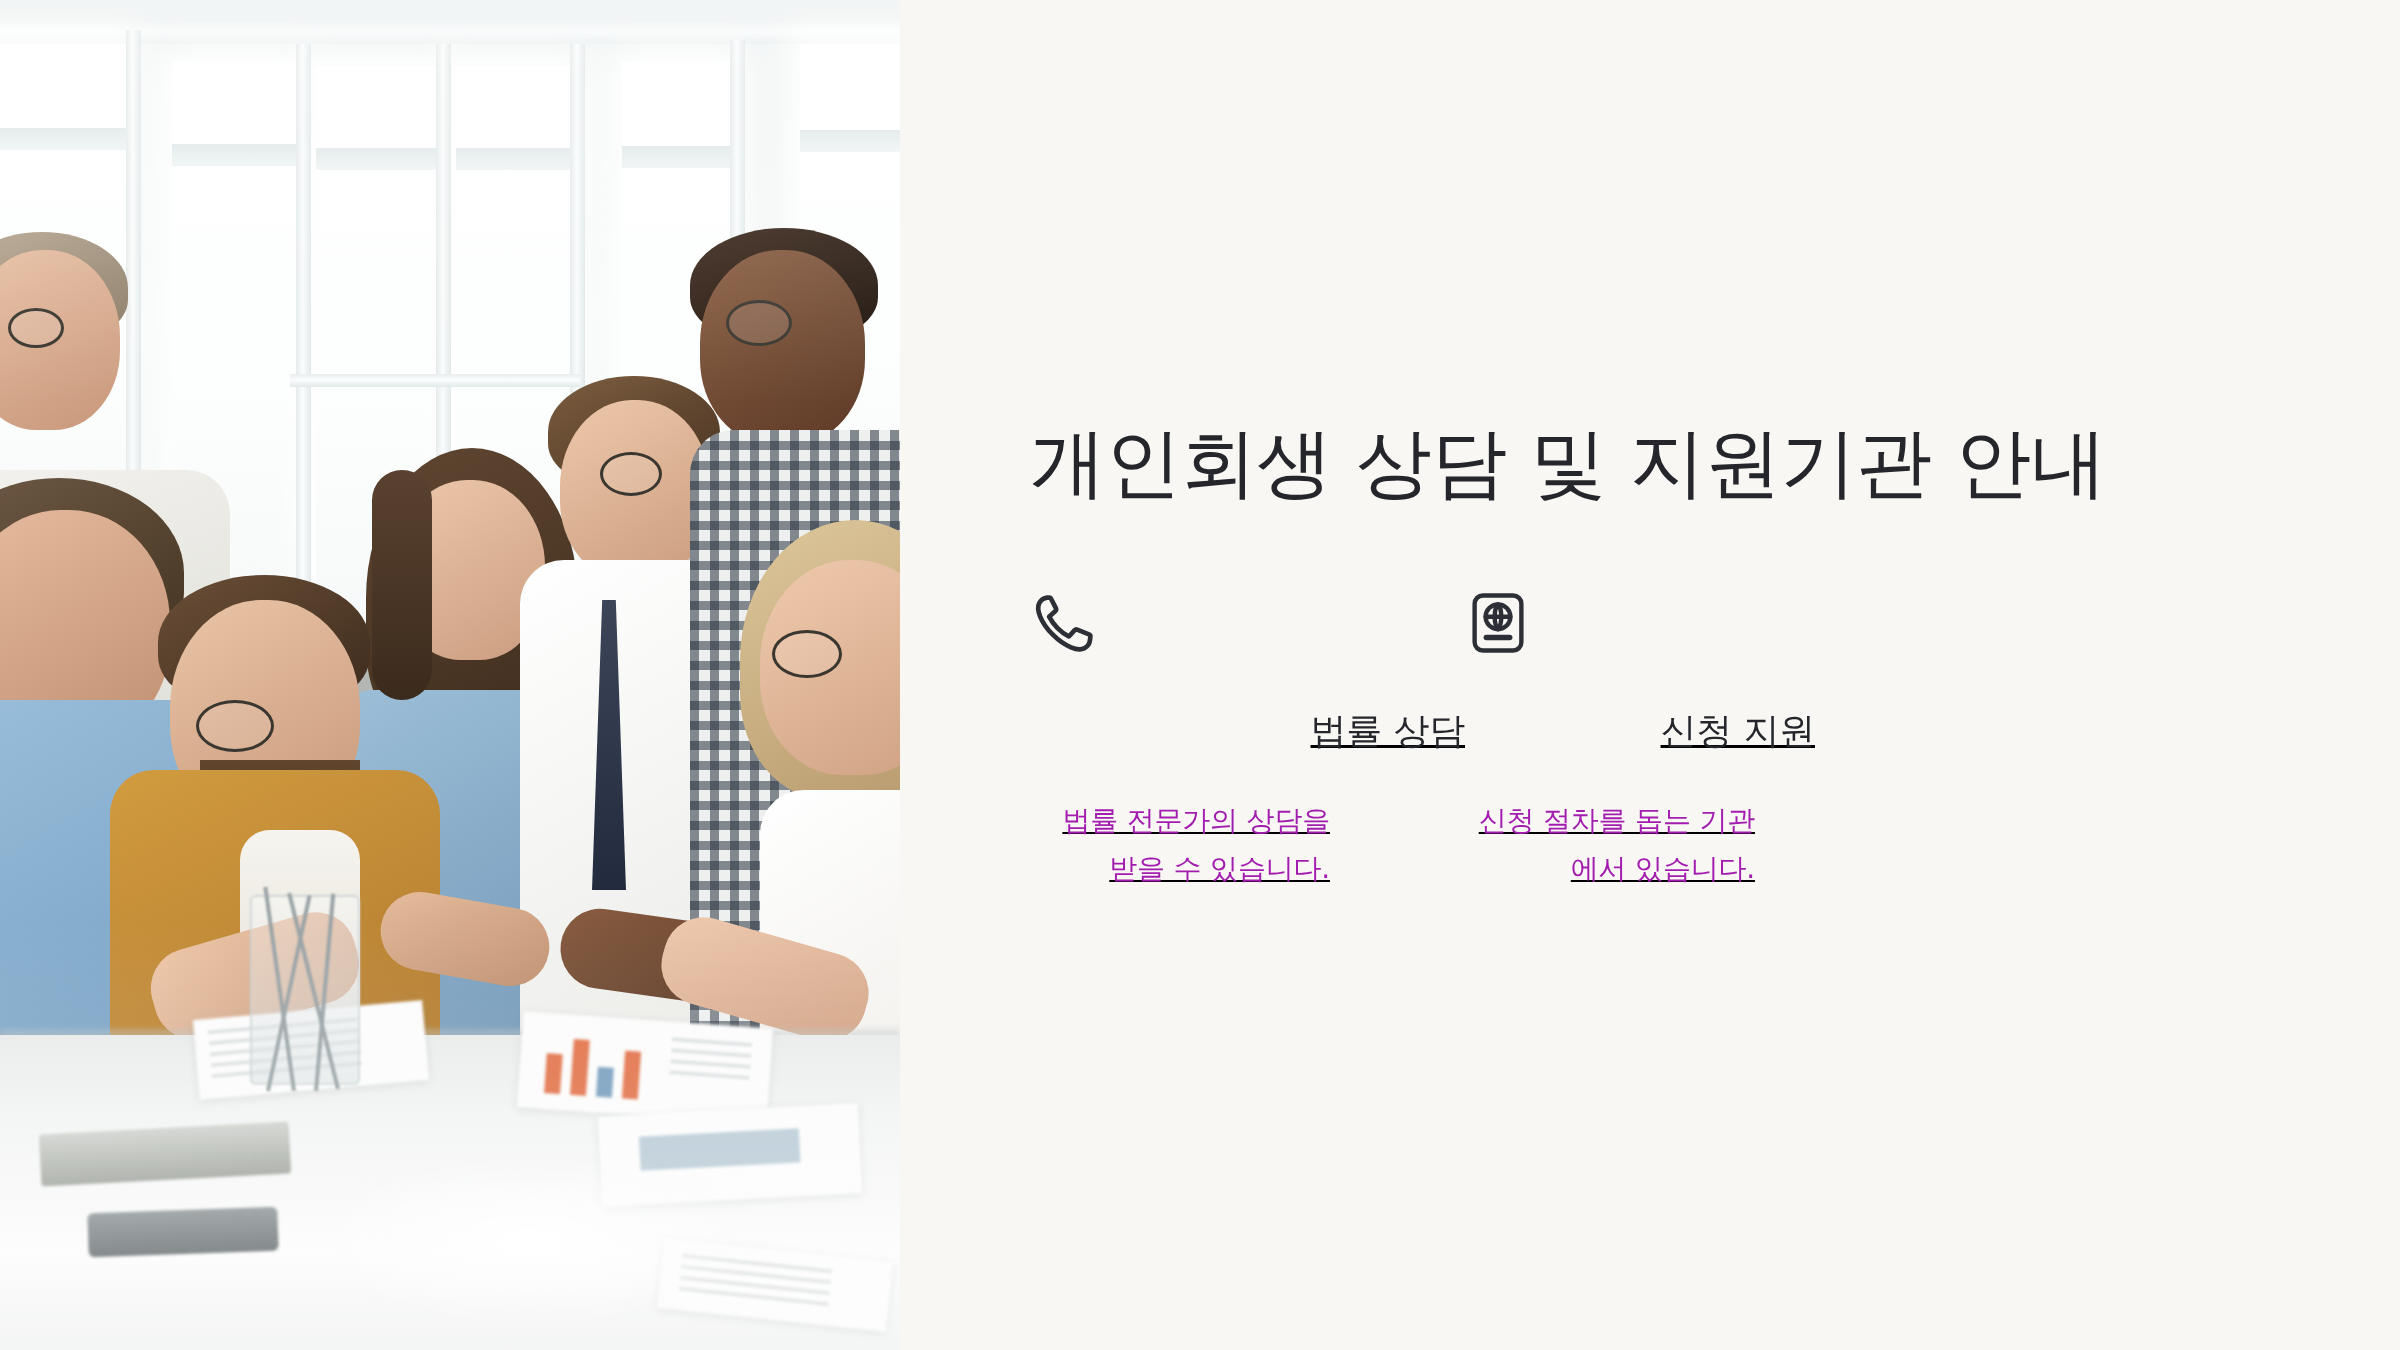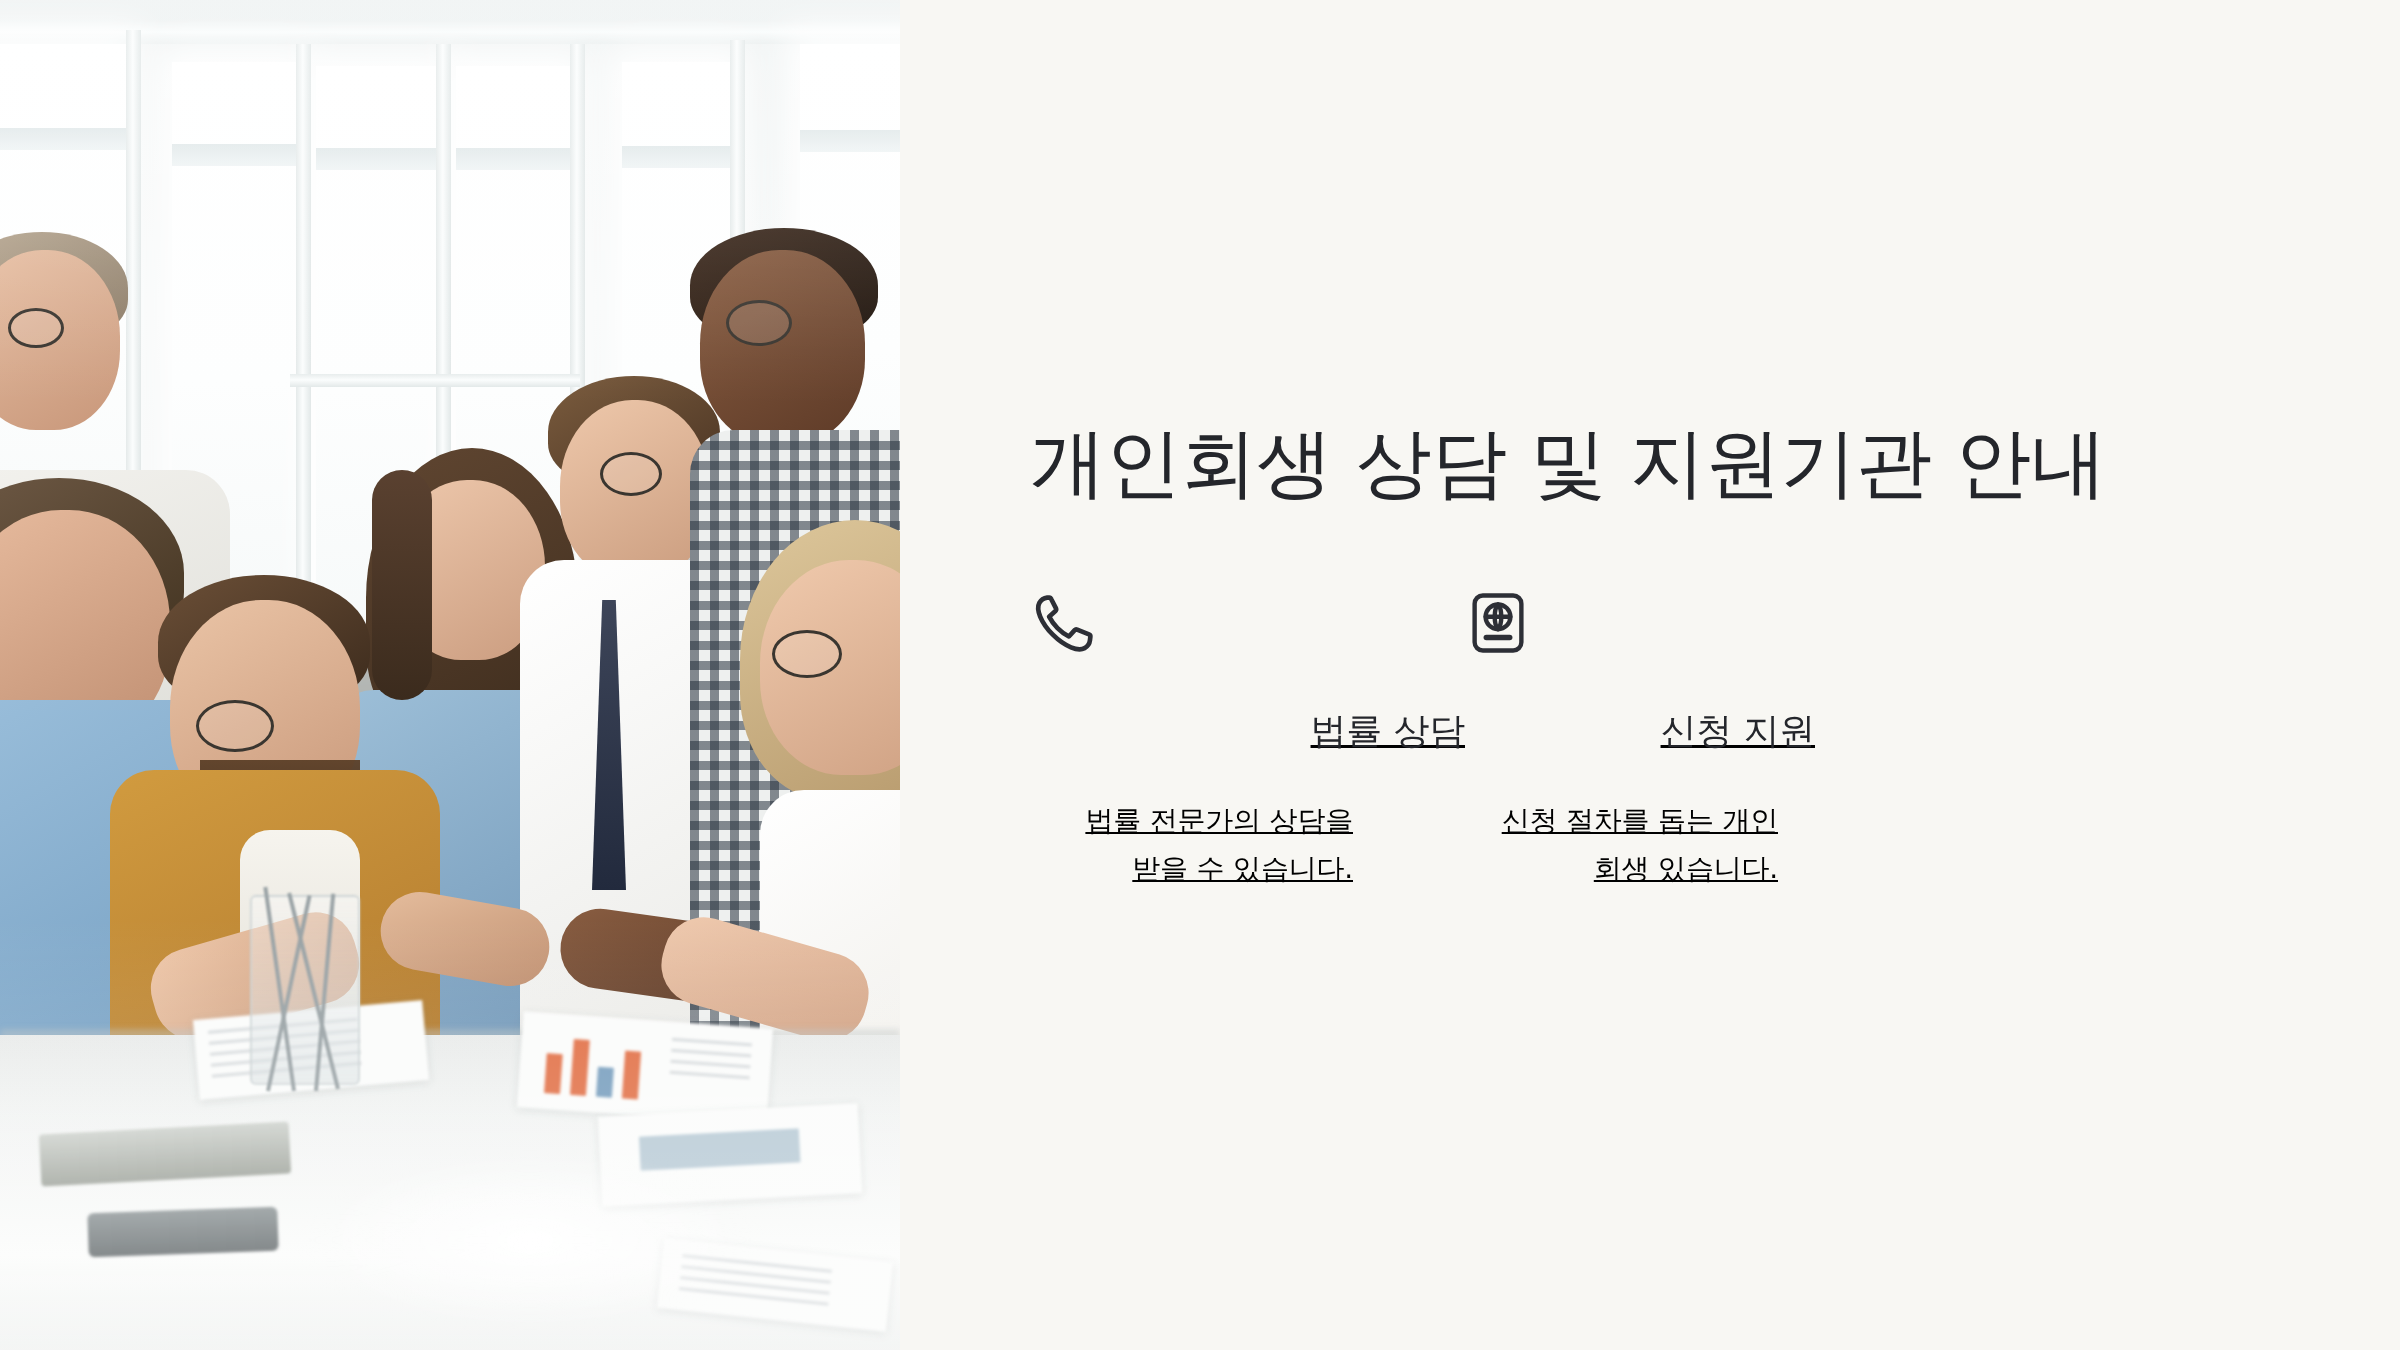--- a/index.html
+++ b/index.html
@@ -272,24 +272,23 @@
     line-height:1.3;
     font-weight:400;
     color:#24262B;
     margin-bottom:42px;
     letter-spacing:-0.2px;
   }
   .feat-desc {
     font-size:28px;
     line-height:1.72;
     font-weight:400;
-    color:#000000;
+    color:#a21caf;
     max-width:300px;
     letter-spacing:-0.2px;
-    margin-left:23px;
   }
   .feature:nth-child(2) .feat-desc { max-width:290px; }
   .feature:nth-child(3) .feat-desc { max-width:295px; }
 </style>
 </head>
 <body>
 
 <div class="slide">
 
   <div class="photo-panel">
@@ -429,18 +428,18 @@
         <span class="feat-icon">
           <svg viewBox="0 0 48 48" fill="none" stroke="currentColor" stroke-width="3.2" stroke-linecap="round" stroke-linejoin="round">
             <rect x="7" y="4" width="34" height="40" rx="6"></rect>
             <circle cx="24" cy="19.5" r="9"></circle>
             <path d="M15 19.5 h18"></path>
             <path d="M24 10.5 c3.2 3.4 3.2 14.6 0 18 c-3.2-3.4-3.2-14.6 0-18 Z"></path>
             <path d="M15.5 34.5 h17" stroke-width="4"></path>
           </svg>
         </span>
         <div class="feat-title">신청 지원</div>
-        <div class="feat-desc">신청 절차를 돕는 개인회생 있습니다.</div>
+        <div class="feat-desc">신청 절차를 돕는 기관에서 있습니다.</div>
       </div>
 
     </div>
   </div>
 </div>
 
 </body></html>

